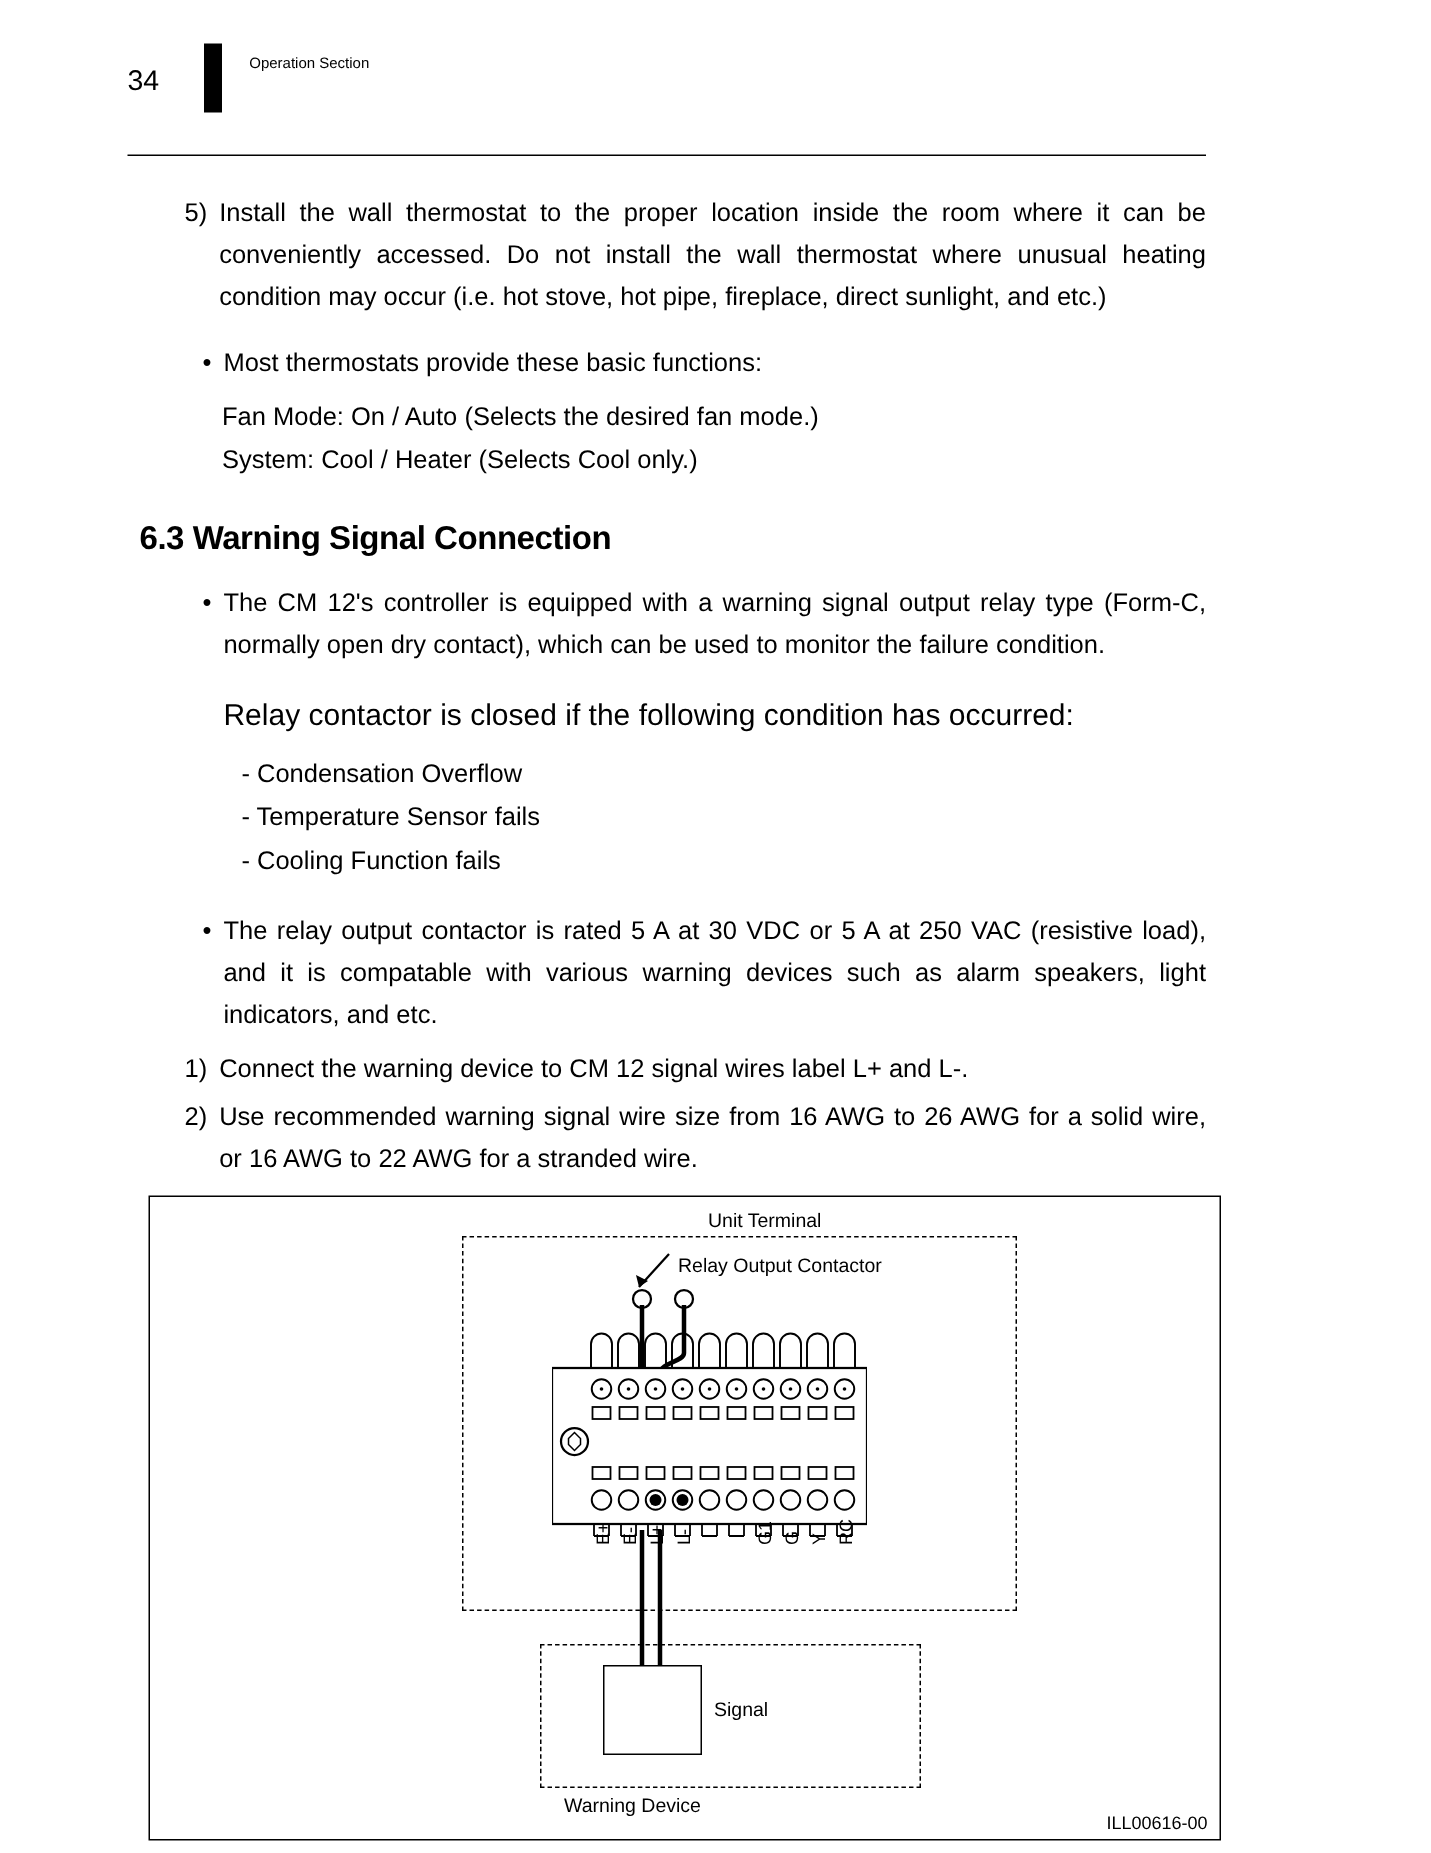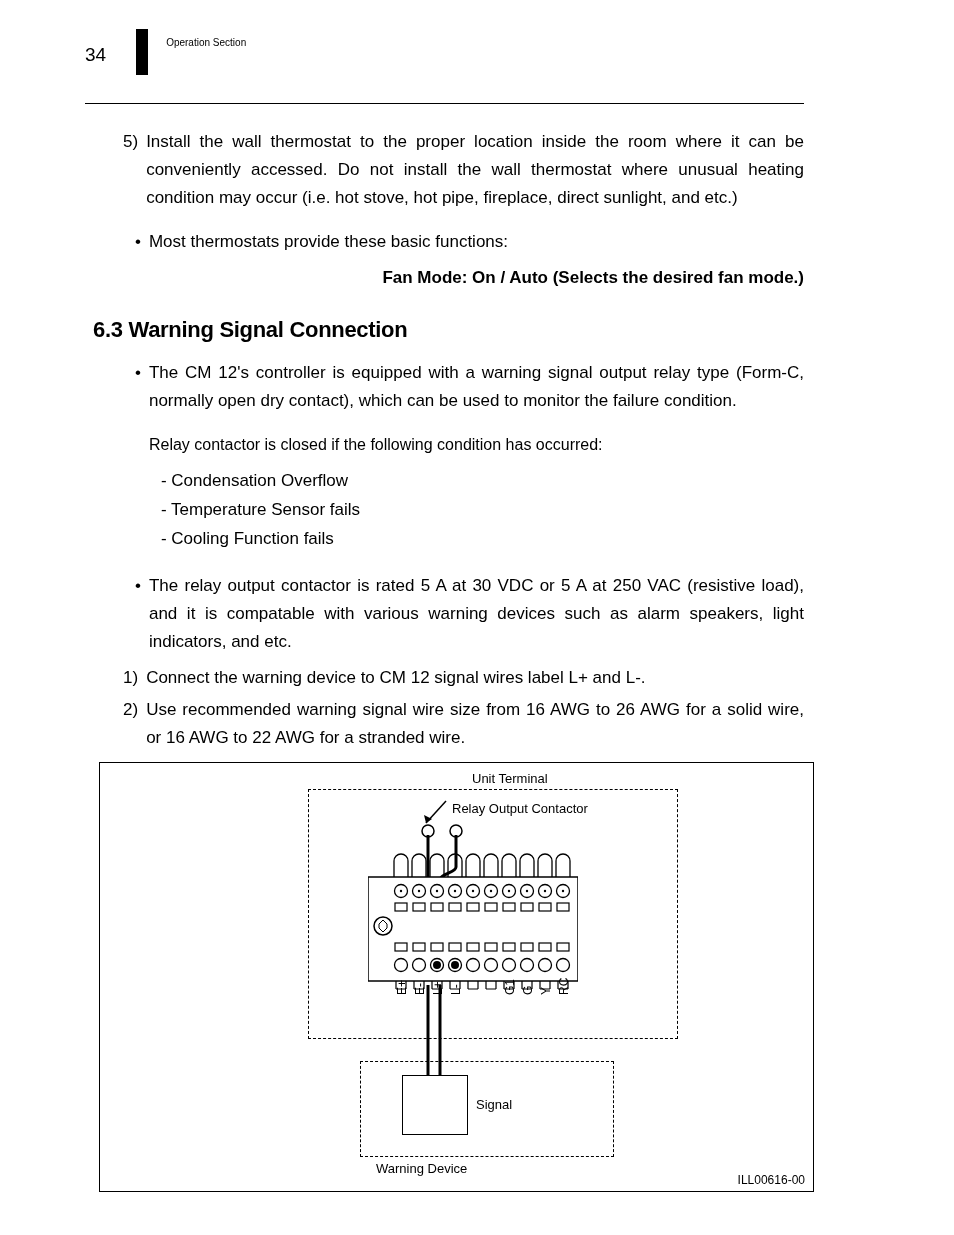--- a/index.html
+++ b/index.html
@@ -55,37 +55,36 @@
     display: flex;
     gap: 8px;
     margin-left: 42px;
     margin-bottom: 8px;
     font-size: 17px;
     line-height: 1.65;
   }
   .bullet-item .dot { flex-shrink: 0; }
   .bold-lines {
     margin-left: 55px;
-    font-weight: bold;
+    font-weight: normal;
     font-size: 17px;
     line-height: 1.7;
     margin-top: 4px;
     margin-bottom: 24px;
-    text-align: right;
   }
   .section-heading {
     font-size: 22px;
     font-weight: bold;
     margin-bottom: 16px;
     letter-spacing: -0.3px;
   }
   .para-inside {
     margin-top: 18px;
     margin-bottom: 10px;
-    font-size: 16px;
+    font-size: 20px;
     line-height: 1.5;
   }
   .dash-list {
     margin-left: 12px;
     font-size: 17px;
     line-height: 1.7;
   }
   .dash-list div::before { content: "- "; }
   .spaced { margin-top: 18px; }
   .num-item {
@@ -150,20 +149,21 @@
       <span>Install the wall thermostat to the proper location inside the room where it can be conveniently accessed. Do not install the wall thermostat where unusual heating condition may occur (i.e. hot stove, hot pipe, fireplace, direct sunlight, and etc.)</span>
     </div>
 
     <div class="bullet-item">
       <span class="dot">•</span>
       <span>Most thermostats provide these basic functions:</span>
     </div>
 
     <div class="bold-lines">
       <div>Fan Mode: On / Auto (Selects the desired fan mode.)</div>
+      <div>System: Cool / Heater (Selects Cool only.)</div>
     </div>
 
     <div class="section-heading">6.3  Warning Signal Connection</div>
 
     <div class="bullet-item text-block">
       <span class="dot">•</span>
       <div>
         <span>The CM 12's controller is equipped with a warning signal output relay type (Form-C, normally open dry contact), which can be used to monitor the failure condition.</span>
         <div class="para-inside">Relay contactor is closed if the following condition has occurred:</div>
         <div class="dash-list">

